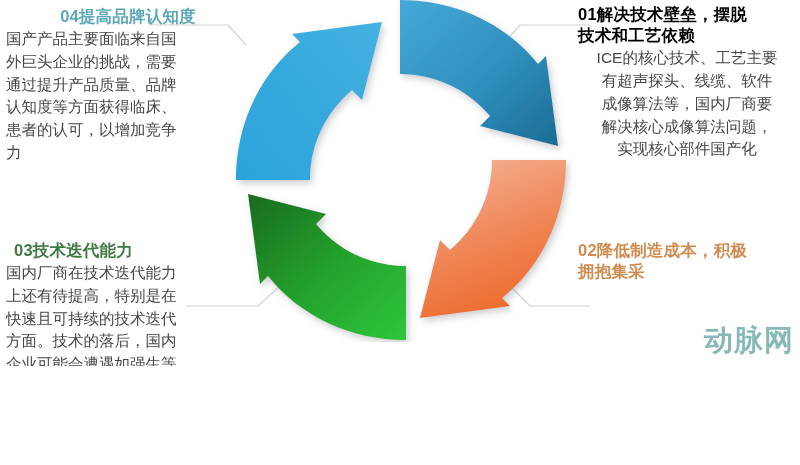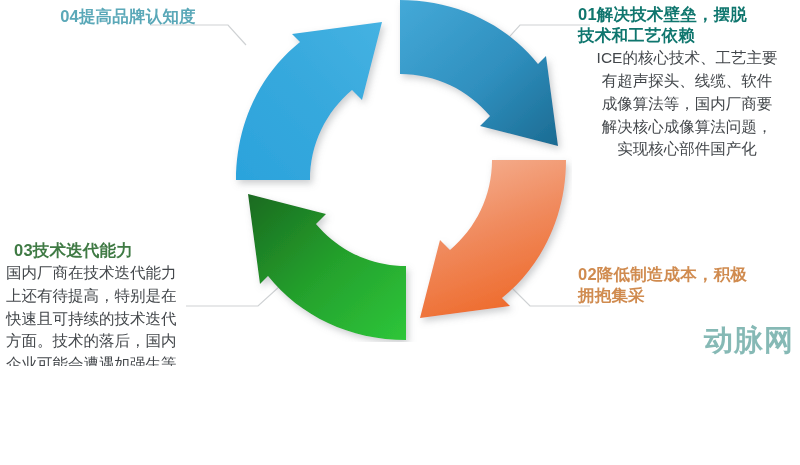--- a/index.html
+++ b/index.html
@@ -45,21 +45,21 @@
   #quad-04 .quad-title { text-align: center; padding-left: 12px; }
   #quad-04 .quad-body  { text-align: left; }
 
   
   #quad-01 { left: 578px; top: 4px; width: 218px; }
   #quad-01 .quad-title { text-align: left; }
   #quad-01 .quad-body  { text-align: center; }
 
   
   #quad-02 { left: 578px; top: 240px; width: 218px; }
-  #quad-02 .quad-title { text-align: left; margin-top: 24px; }
+  #quad-02 .quad-title { text-align: left; }
   #quad-02 .quad-body  { text-align: left; }
 
   
   #quad-03 { left: 6px; top: 240px; width: 235px; }
   #quad-03 .quad-title { text-align: left; padding-left: 8px; }
   #quad-03 .quad-body  { text-align: left; }
 
   
   .leader {
     position: absolute;
@@ -176,24 +176,30 @@
                L 154 24
                L 134 102
                L 124 92
                C 98 114, 82 146, 82 182
                Z"></path>
     </g>
   </svg>
 
   <div class="quad" id="quad-04">
     <p class="quad-title" style="color:#5aa8b8;">04提高品牌认知度</p>
+    <p class="quad-body">国产产品主要面临来自国
+外巨头企业的挑战，需要
+通过提升产品质量、品牌
+认知度等方面获得临床、
+患者的认可，以增加竞争
+力</p>
   </div>
 
   <div class="quad" id="quad-01">
-    <p class="quad-title" style="color:#0f766e;">01解决技术壁垒，摆脱
+    <p class="quad-title" style="color:#000000;">01解决技术壁垒，摆脱
 技术和工艺依赖</p>
     <p class="quad-body">ICE的核心技术、工艺主要
 有超声探头、线缆、软件
 成像算法等，国内厂商要
 解决核心成像算法问题，
 实现核心部件国产化</p>
   </div>
 
   <div class="quad" id="quad-02">
     <p class="quad-title" style="color:#d08b4f;">02降低制造成本，积极

